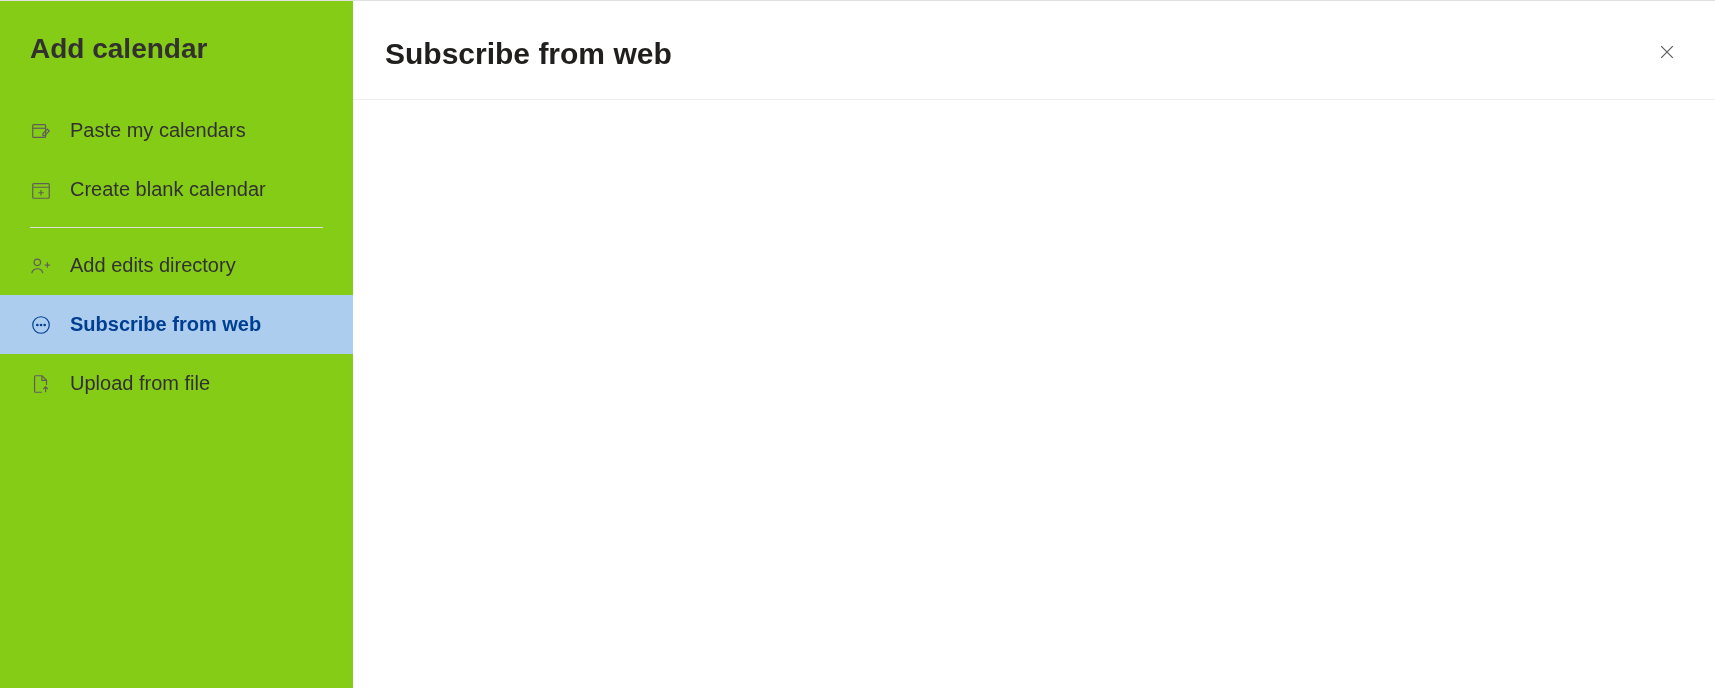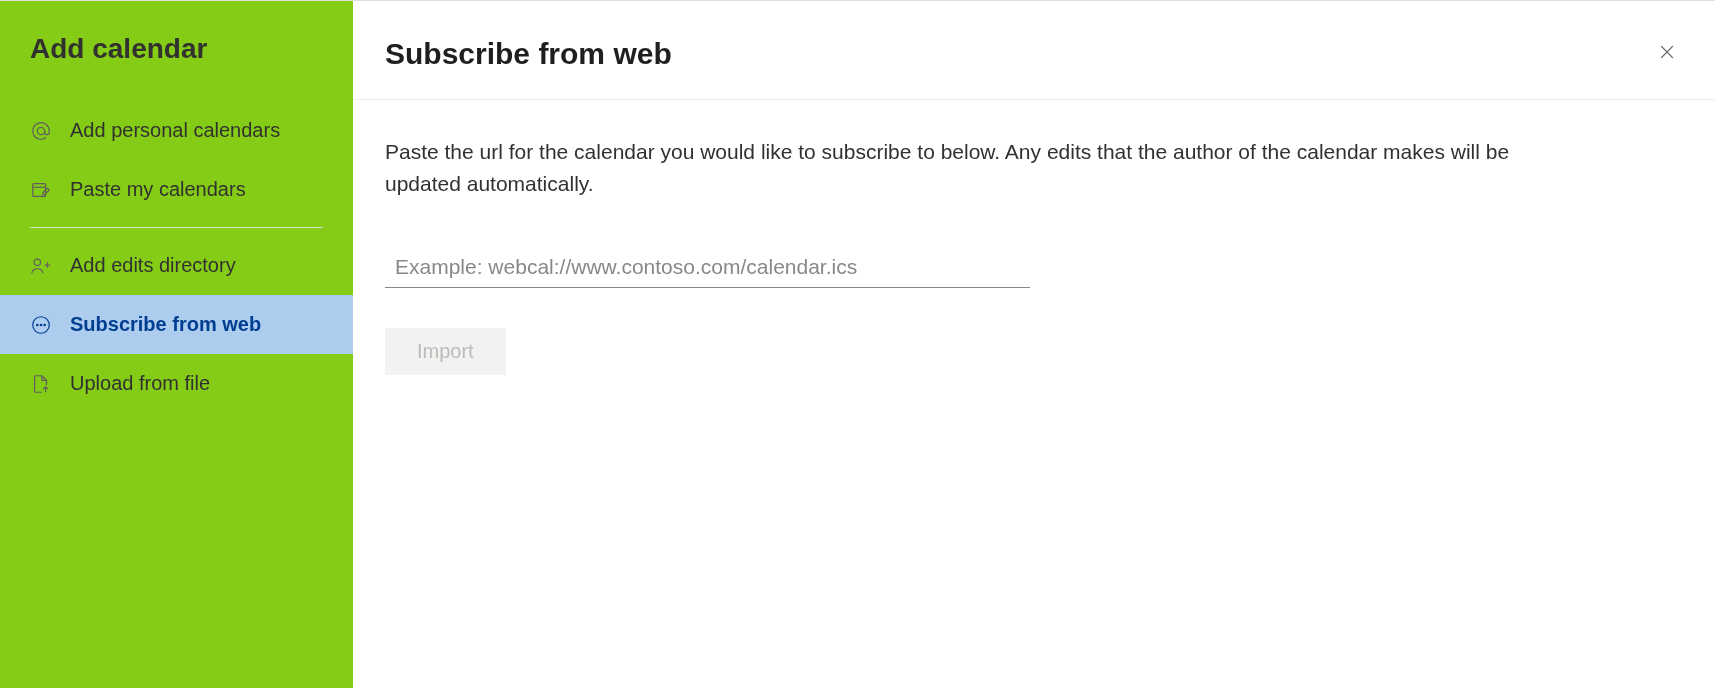--- a/index.html
+++ b/index.html
@@ -138,35 +138,35 @@
 <body>
 
 <div class="sidebar">
   <h1 class="sidebar-title">Add calendar</h1>
 
 
   <div class="sidebar-group">
     <div class="sidebar-item">
       <span class="icon">
         <svg viewBox="0 0 24 24">
-            <circle cx="12" cy="12" r="4"></circle>
-            <path d="M16 12v1.5a2.5 2.5 0 0 0 5 0V12a9 9 0 1 0-3.5 7.1"></path>
-          </svg>
-      </span>
-      <span>Add personal calendars</span>
-    </div>
-    <div class="sidebar-item">
-      <span class="icon">
-        <svg viewBox="0 0 24 24">
             <rect x="3" y="5" width="14" height="14" rx="1"></rect>
             <path d="M3 9h14"></path>
             <path d="M14 15l5-5 2 2-5 5h-2v-2z"></path>
           </svg>
       </span>
       <span>Paste my calendars</span>
+    </div>
+    <div class="sidebar-item">
+      <span class="icon">
+        <svg viewBox="0 0 24 24">
+            <rect x="3" y="5" width="18" height="16" rx="1"></rect>
+            <path d="M3 9h18M12 12v6M9 15h6"></path>
+          </svg>
+      </span>
+      <span>Create blank calendar</span>
     </div>
   </div>
 
   <div class="sidebar-group">
     <div class="sidebar-item">
       <span class="icon">
         <svg viewBox="0 0 24 24">
             <circle cx="8" cy="8" r="3.5"></circle>
             <path d="M2 20c0-3 3-5 6-5s6 2 6 5"></path>
             <path d="M16 11h6M19 8v6"></path>
@@ -203,20 +203,13 @@
   <div class="main-header">
     <h2 class="main-title">Subscribe from web</h2>
     <div class="close-btn">
       <span>
         <svg viewBox="0 0 24 24" fill="none">
             <path d="M5 5l14 14M19 5L5 19"></path>
           </svg>
       </span>
     </div>
   </div>
-  <div class="main-body">
-    <p class="description">Paste the url for the calendar you would like to subscribe to below. Any edits that the author of the calendar makes will be updated automatically.</p>
-    <input type="text" class="url-input" placeholder="Example: webcal://www.contoso.com/calendar.ics" style="">
-    <div>
-      <button class="import-btn" disabled="">Import</button>
-    </div>
-  </div>
 </div>
 
 </body></html>

